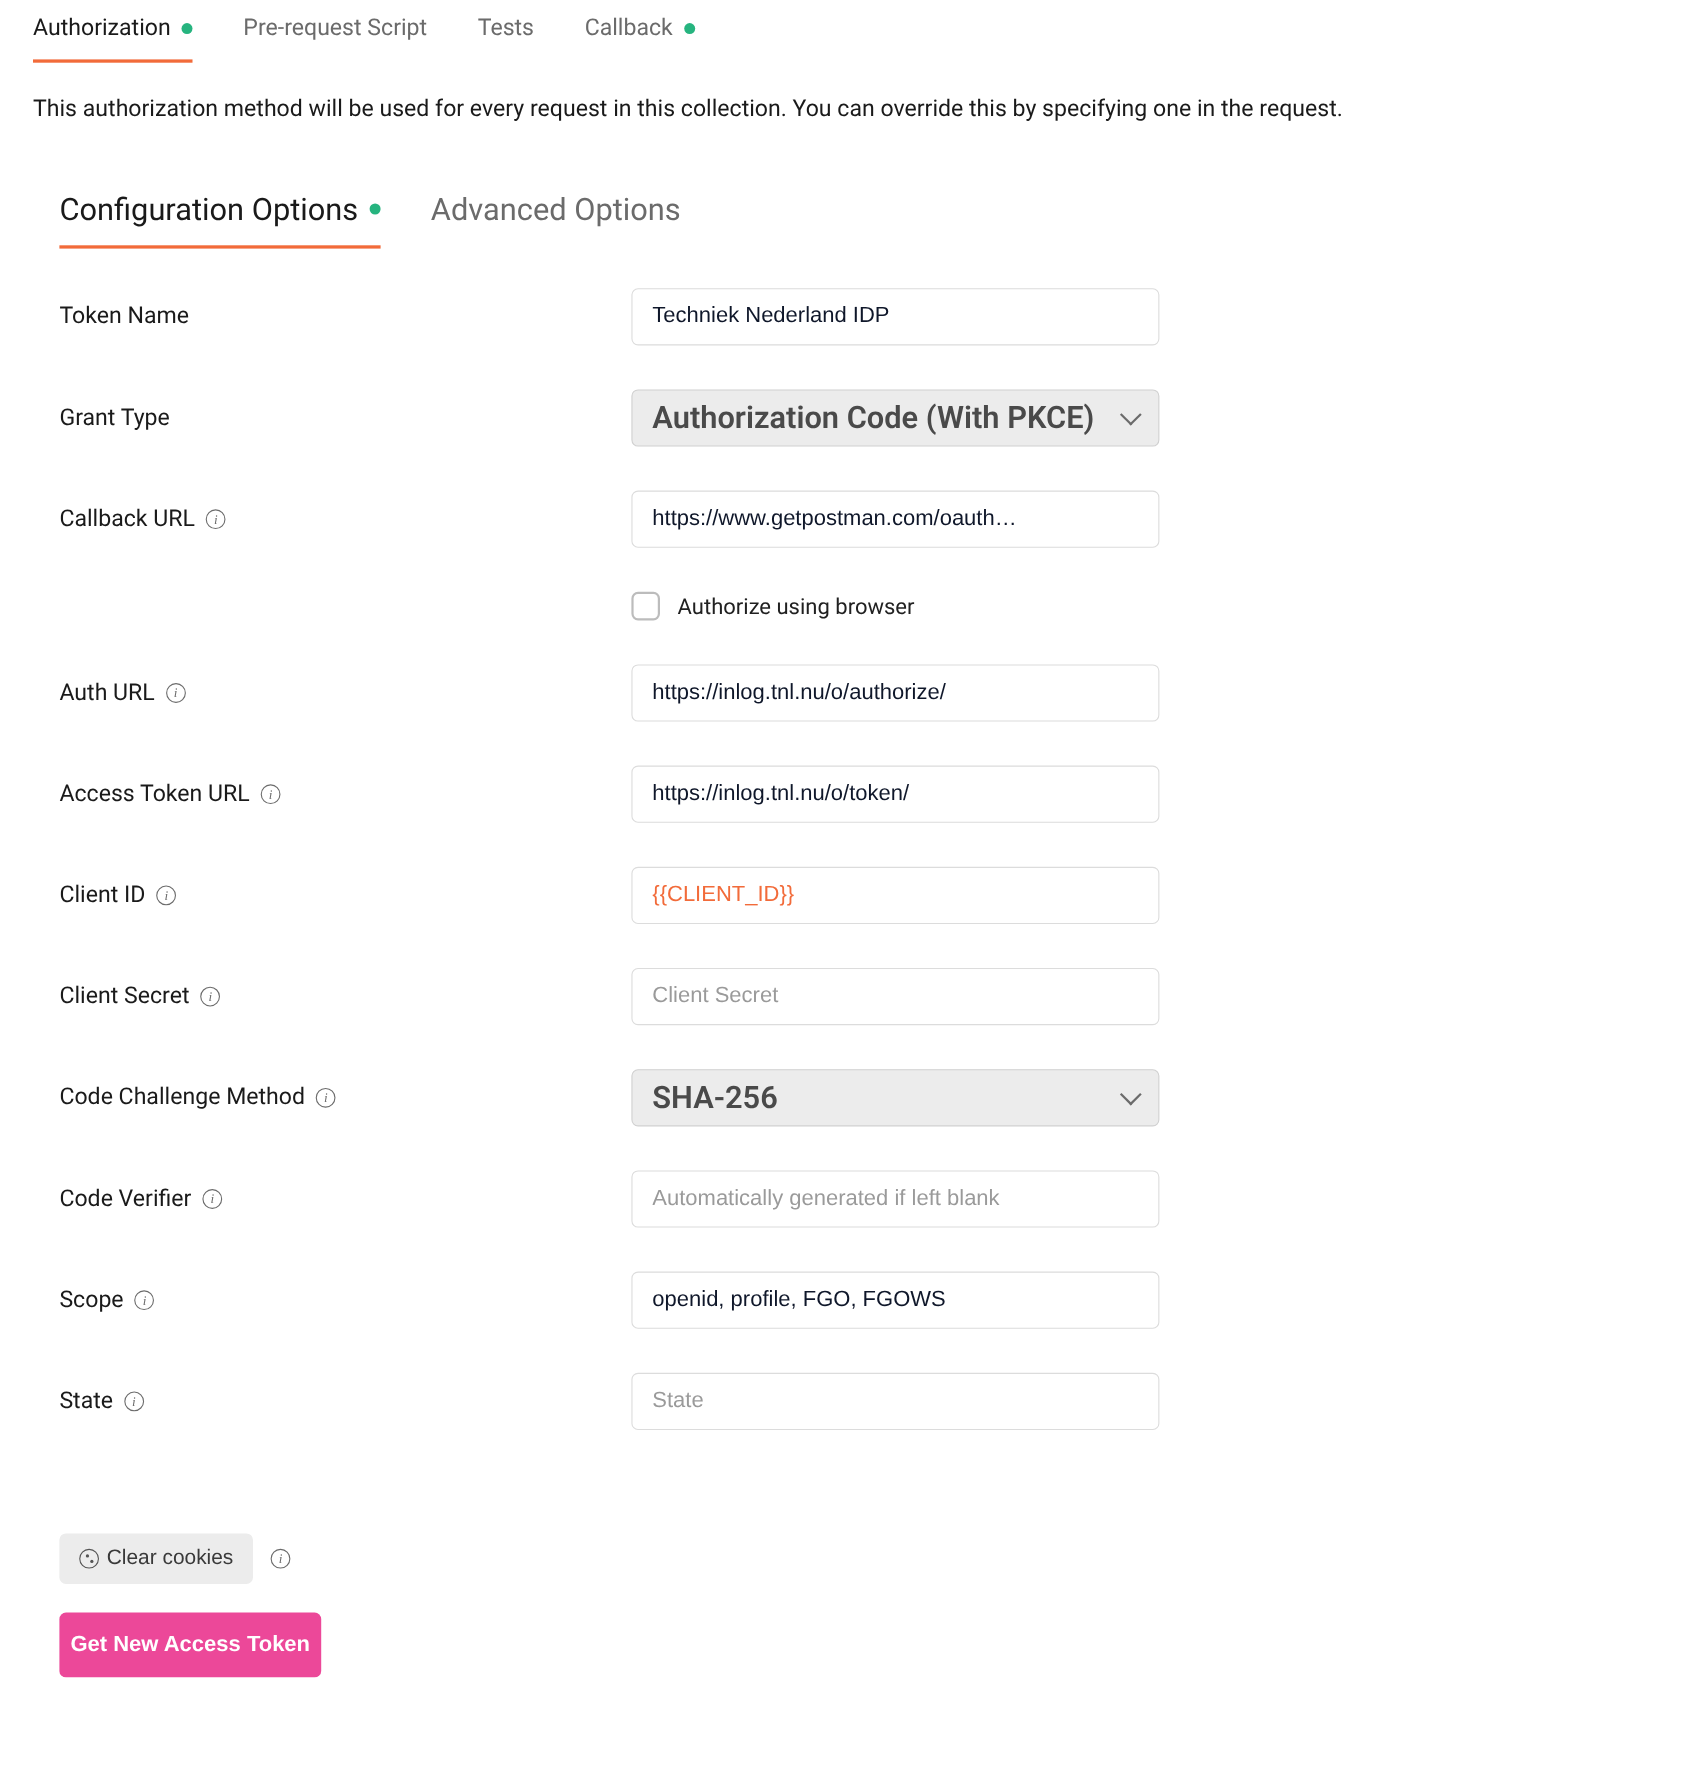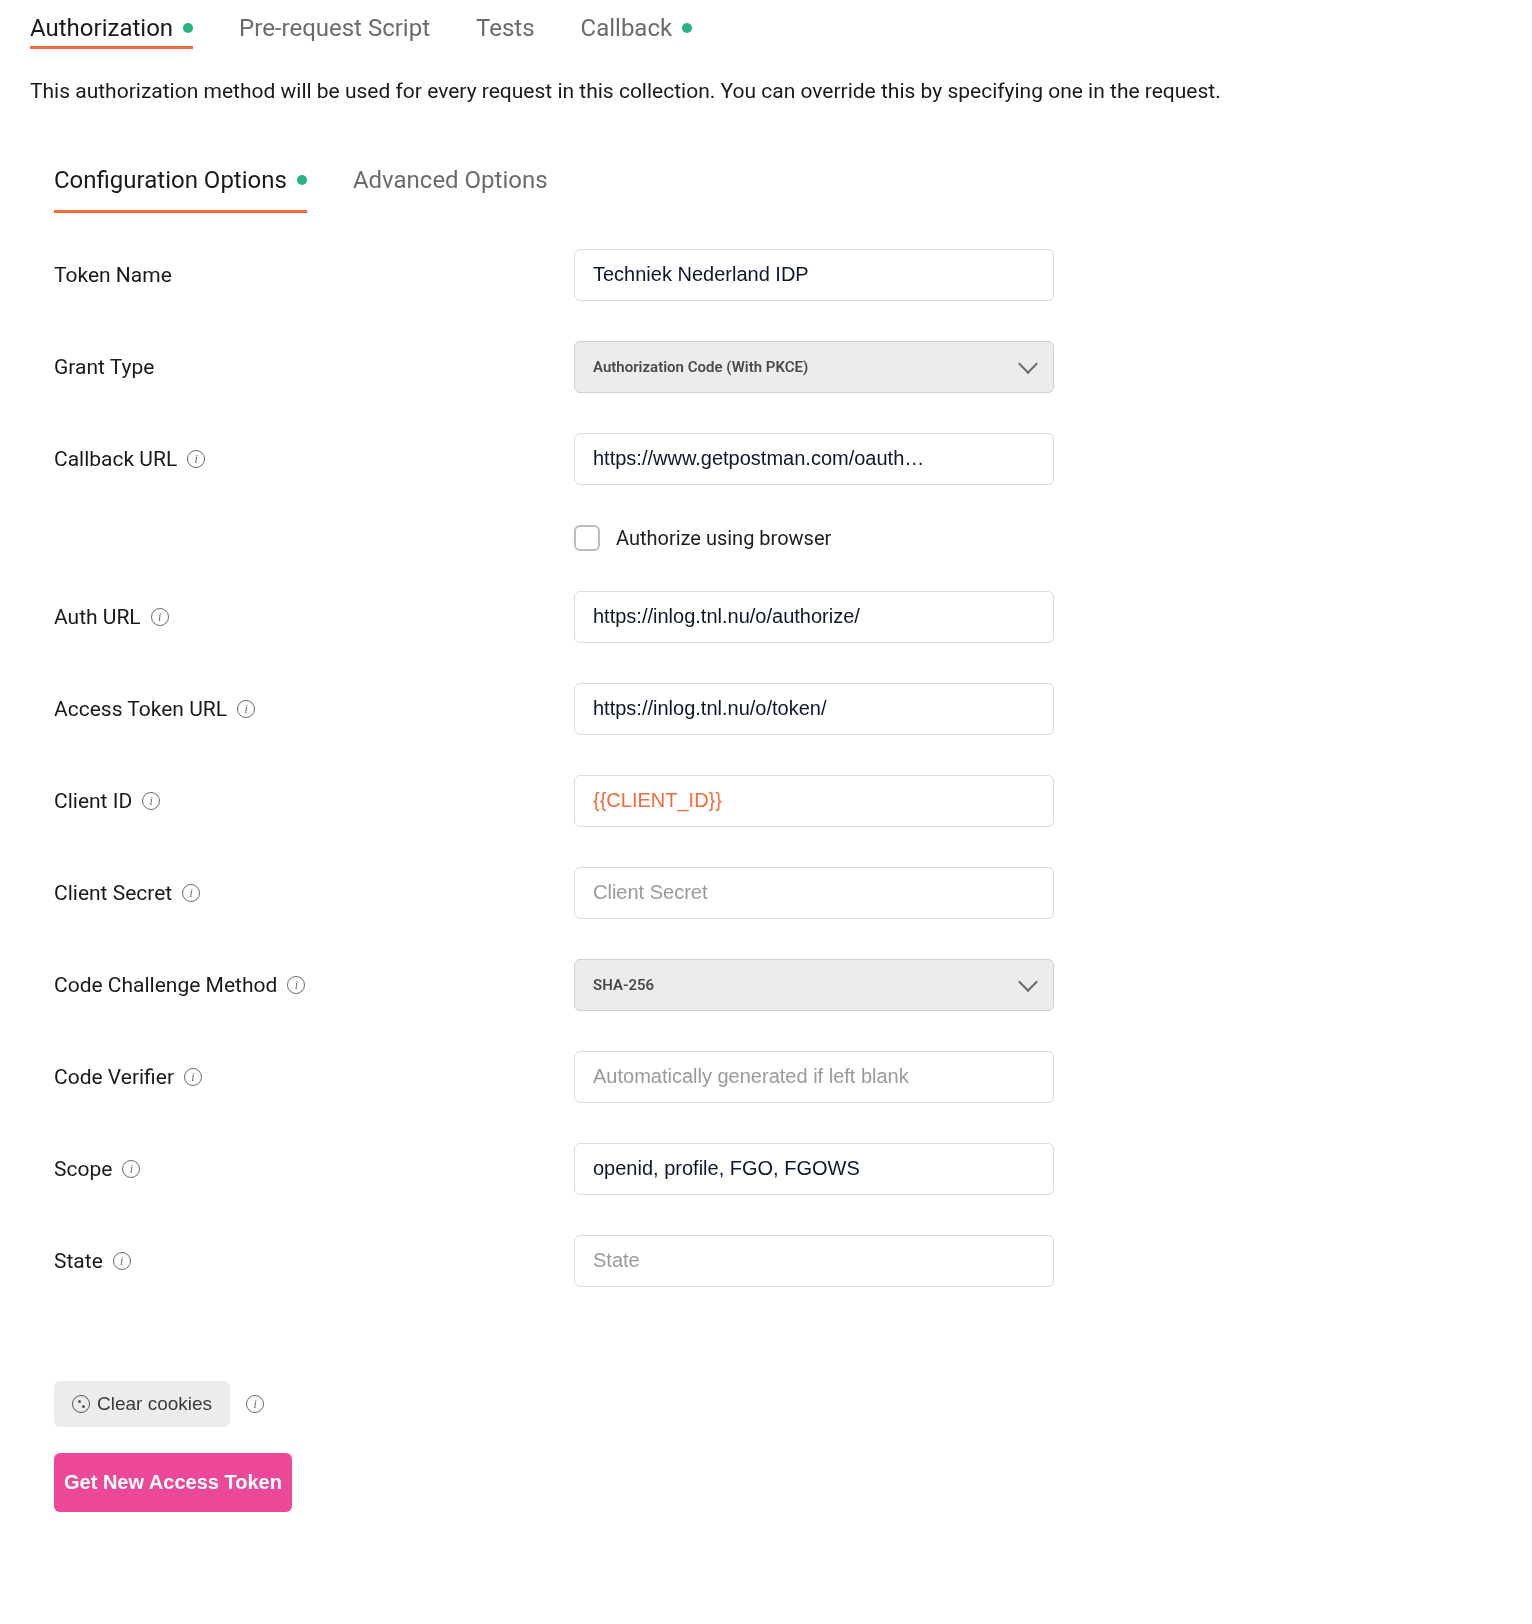--- a/index.html
+++ b/index.html
@@ -10,22 +10,22 @@
     font-size: 20px;
     padding: 0 30px;
     width: 1532px;
   }
   .tabs-row {
     display: flex;
     gap: 46px;
     border-bottom: 1px solid transparent;
   }
   .tab {
-    padding: 14px 0 4px 0;
-    font-size: 24px;
+    padding: 14px 0 16px 0;
+    font-size: 21px;
     color: #6b6b6b;
     display: flex;
     align-items: center;
     gap: 10px;
     cursor: pointer;
     border-bottom: 3px solid transparent;
   }
   .tab.active {
     color: #1a1a1a;
     border-bottom: 3px solid #f26b3a;
@@ -44,21 +44,21 @@
     line-height: 1.5;
   }
   .sub-tabs-row {
     display: flex;
     gap: 46px;
     margin-top: 58px;
     margin-left: 24px;
   }
   .sub-tab {
     padding: 0 0 16px 0;
-    font-size: 24px;
+    font-size: 28px;
     color: #6b6b6b;
     display: flex;
     align-items: center;
     gap: 10px;
     cursor: pointer;
     border-bottom: 3px solid transparent;
   }
   .sub-tab.active {
     color: #1a1a1a;
     border-bottom: 3px solid #f26b3a;
@@ -117,21 +117,21 @@
   .text-input.var-value {
     color: #f26b3a;
   }
   .select-box {
     width: 100%;
     height: 52px;
     border: 1px solid #d0d0d0;
     background: #ececec;
     border-radius: 6px;
     padding: 0 18px;
-    font-size: 15px;
+    font-size: 28px;
     color: #4a4a4a;
     font-weight: 600;
     display: flex;
     align-items: center;
     justify-content: space-between;
     cursor: pointer;
   }
   .chevron-down {
     width: 14px;
     height: 14px;

